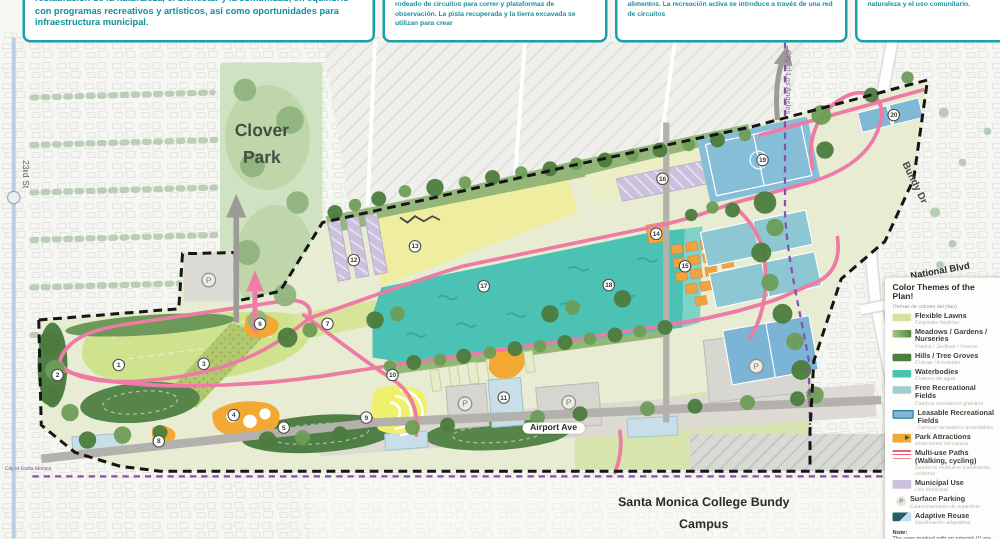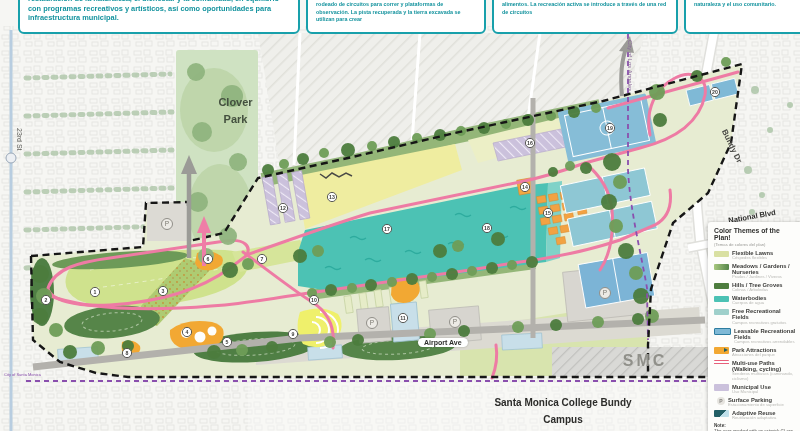--- a/index.html
+++ b/index.html
@@ -419,23 +419,22 @@
 <div class="intro-card intro-small" style="left:306px;width:180px;">
   <span>Se construye un gran reservorio de agua en la antigua pista, rodeado de circuitos para correr y plataformas de observación. La pista recuperada y la tierra excavada se utilizan para crear</span>
 </div>
 <div class="intro-card intro-small" style="left:492px;width:186px;">
   <span>una granja y jardín comunitarios que contribuyen al acceso a alimentos. La recreación activa se introduce a través de una red de circuitos</span>
 </div>
 <div class="intro-card intro-small" style="left:684px;width:126px;">
   <span>dedicado a la infraestructura de la naturaleza y el uso comunitario.</span>
 </div>
 
-<div class="maplbl" style="left:208px;top:94px;width:55px;font-size:11px;color:#44503f;line-height:1.5;">Clover Park</div>
+<div class="maplbl" style="left:182px;top:94px;width:55px;font-size:14px;color:#44503f;line-height:1.5;">Clover Park</div>
 <div class="maplbl" style="left:478px;top:394px;width:170px;font-size:10px;line-height:1.7;">Santa Monica College Bundy Campus</div>
-<div class="maplbl" style="left:555px;top:352px;width:180px;font-size:16px;letter-spacing:3px;color:#90908a;">SMC</div>
 <div class="pill" style="left:418px;top:338px;">Airport Ave</div>
 <div class="maplbl vert" style="left:23px;top:128px;font-size:7px;color:#60605c;transform:rotate(90deg);font-weight:400;">23rd St</div>
 <div class="maplbl vert" style="left:728px;top:128px;font-size:8px;color:#4a4a46;transform:rotate(64deg);">Bundy Dr</div>
 <div class="maplbl" style="left:712px;top:212px;width:80px;font-size:7.5px;transform:rotate(-10deg);">National Blvd</div>
 <div class="maplbl vert" style="left:633px;top:40px;font-size:6px;color:#8a6a9a;transform:rotate(90deg);font-weight:400;">City of Los Angeles</div>
 <div class="maplbl" style="left:4px;top:372px;font-size:4px;color:#8a4fae;font-weight:400;">City of Santa Monica</div>
 
 <div id="legend">
   <div class="ltitle">Color Themes of the Plan!</div>
   <div class="lsub">(Temas de colores del plan)</div>

